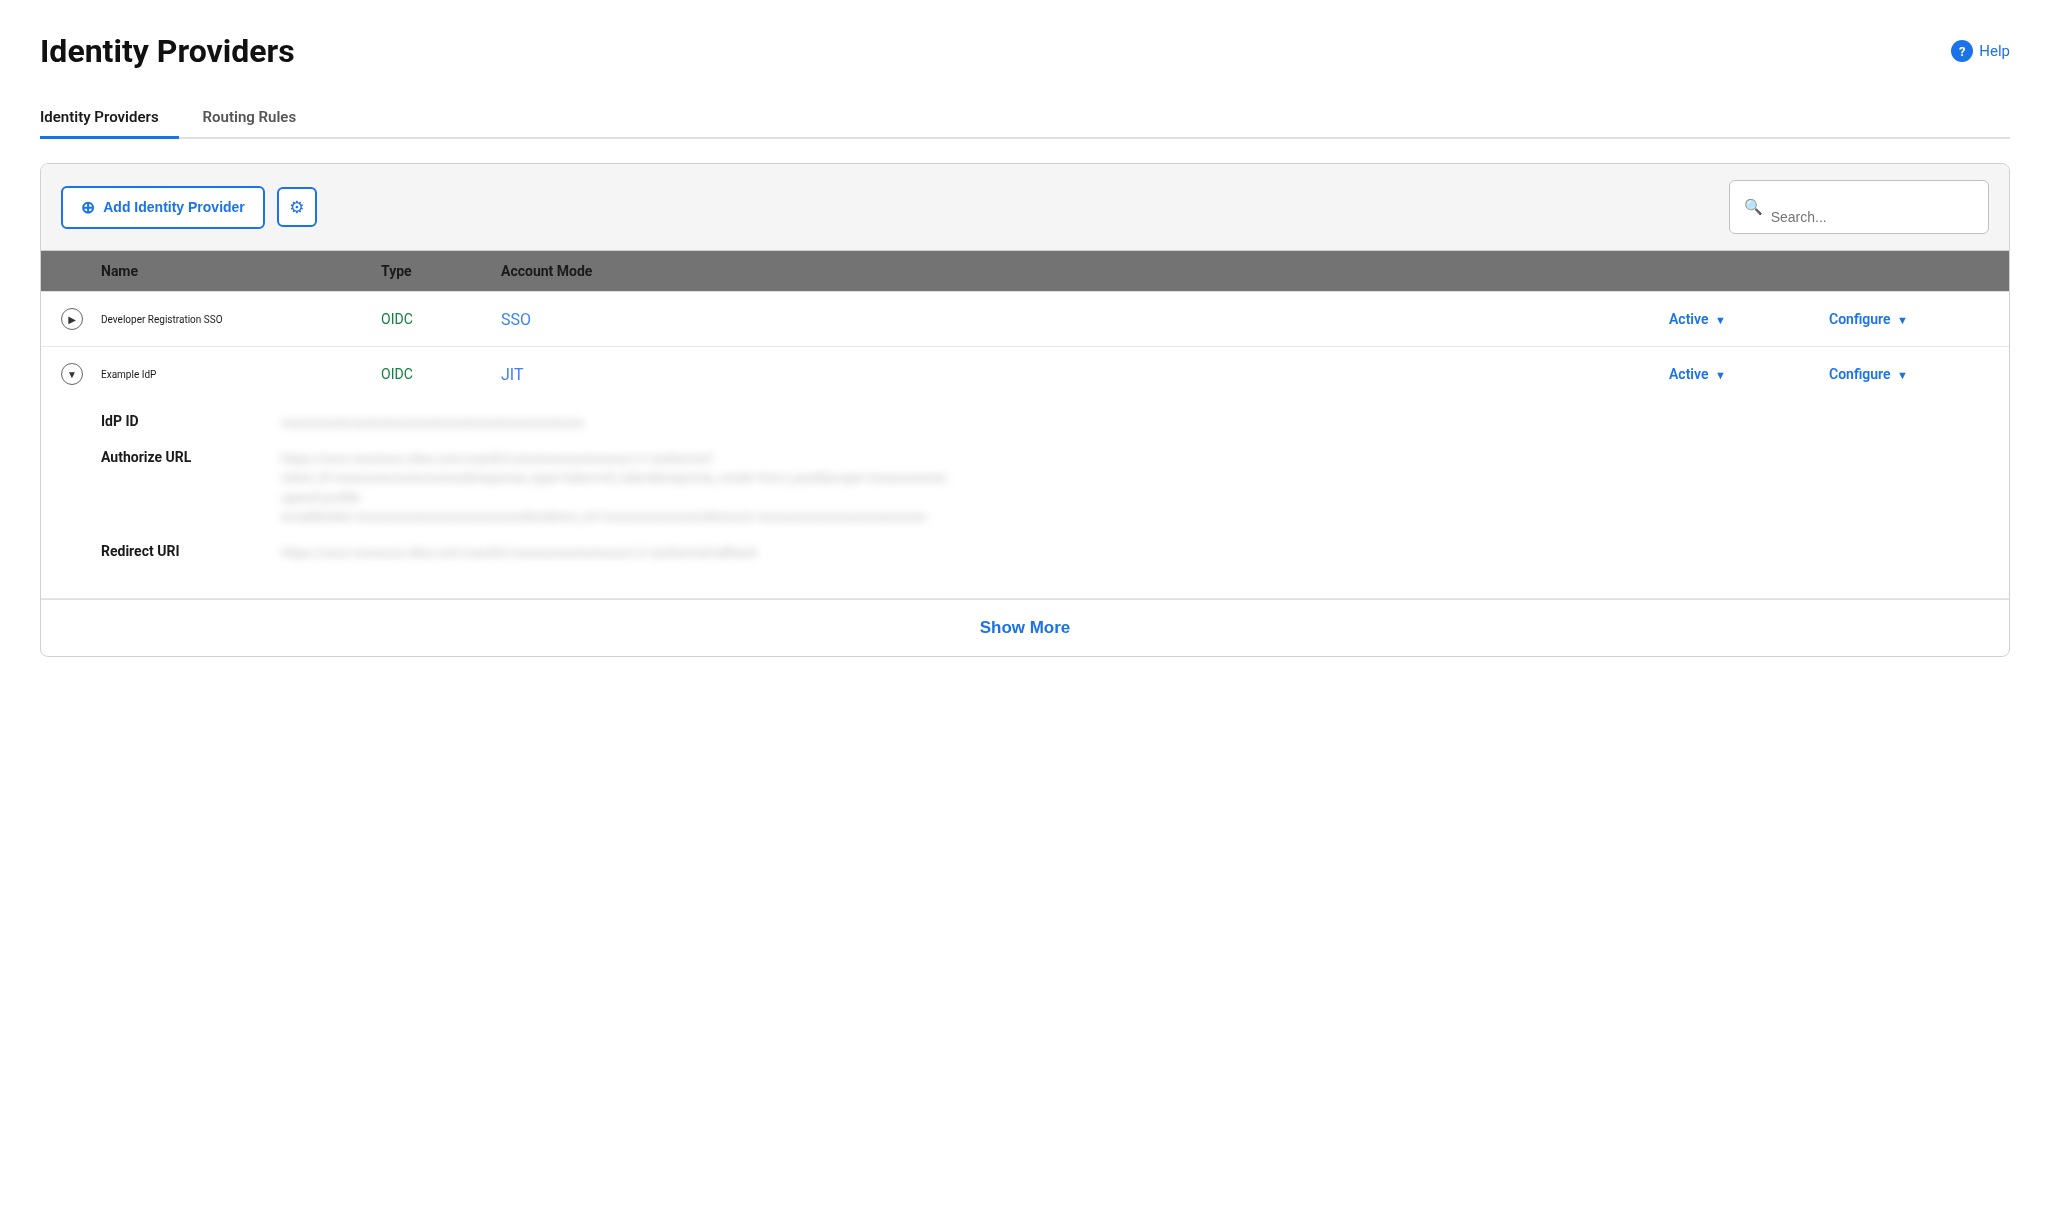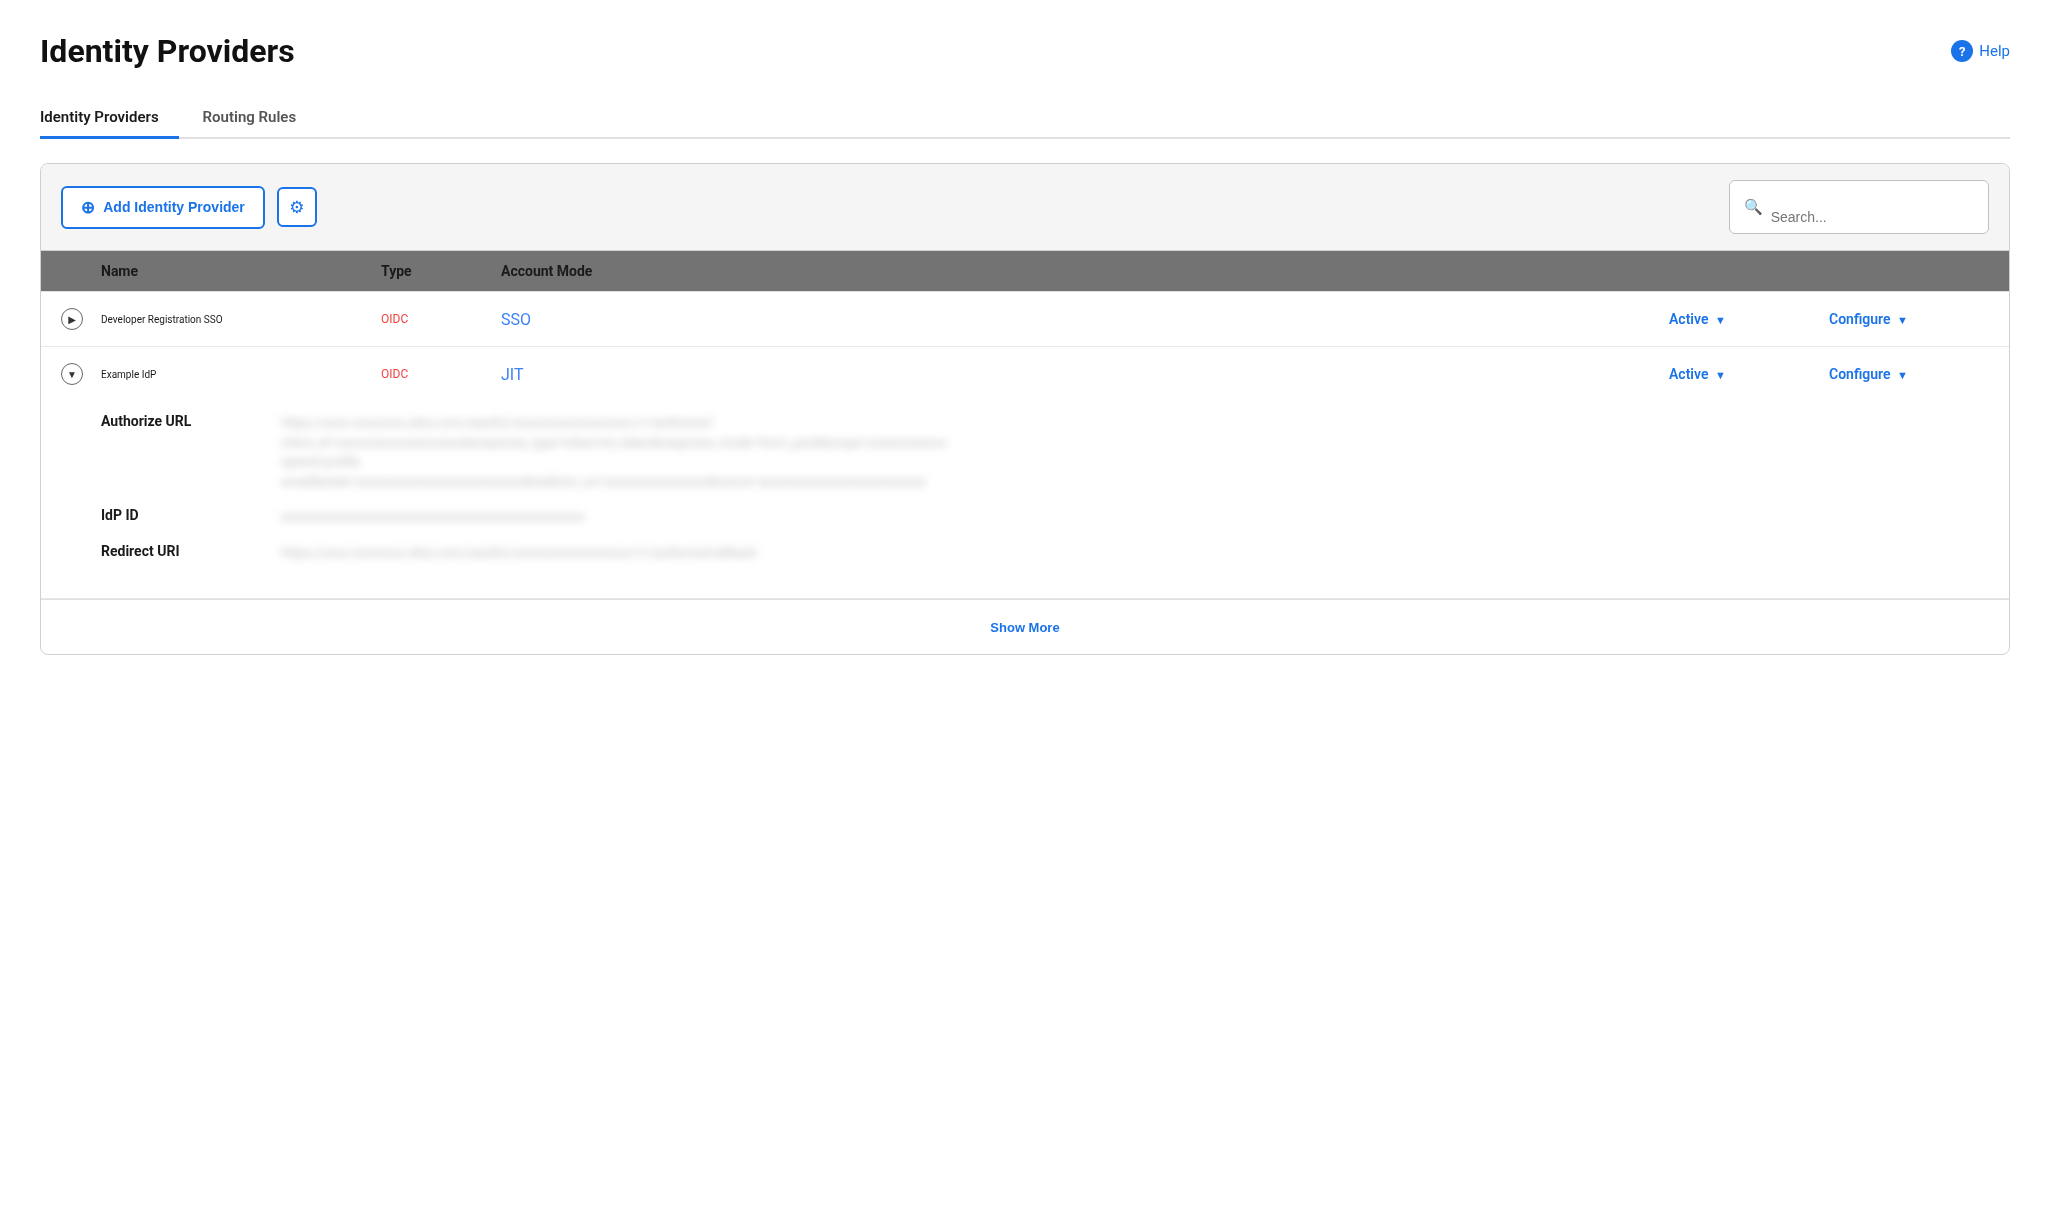--- a/index.html
+++ b/index.html
@@ -155,21 +155,21 @@
       border-radius: 50%;
       display: flex;
       align-items: center;
       justify-content: center;
       font-size: 10px;
       cursor: pointer;
       color: #333;
       background: #fff;
     }
     .cell-name { font-size: 10px; color: #1a1a1a; }
-    .cell-type { font-size: 12px; color: #ef4444; }
+    .cell-type { font-size: 14px; color: #15803d; }
     .cell-mode { font-size: 16px; color: #3b82f6; }
     .cell-status {
       font-size: 14px;
       font-weight: 600;
       color: #1a73e8;
       cursor: pointer;
     }
     .cell-configure {
       font-size: 14px;
       font-weight: 600;
@@ -203,21 +203,21 @@
     }
     .show-more-row {
       border-top: 1px solid #e0e0e0;
       padding: 18px;
       text-align: center;
     }
     .show-more-btn {
       background: none;
       border: none;
       color: #1a73e8;
-      font-size: 13px;
+      font-size: 17px;
       font-weight: 600;
       cursor: pointer;
     }
   </style>
 </head>
 <body>
 
 <div class="page-header">
   <h1 class="page-title">Identity Providers</h1>
   <a class="help-link">
@@ -298,26 +298,26 @@
         <span class="dropdown-arrow">▼</span>
       </div>
       <div class="cell-configure">
         <span>Configure</span>
         <span class="dropdown-arrow">▼</span>
       </div>
     </div>
 
     <div class="expanded-details">
       <div class="detail-row">
+        <div class="detail-label">IdP ID</div>
+        <div class="detail-value">xxxxxxxxxxxxxxxxxxxxxxxxxxxxxxxxxxxxxxxxxxxxxxx</div>
+      </div>
+      <div class="detail-row">
         <div class="detail-label">Authorize URL</div>
         <div class="detail-value">https://xxxx-xxxxxxxx.okta.com/oauth2/xxxxxxxxxxxxxxxxxx/v1/authorize?client_id=xxxxxxxxxxxxxxxxxxxx&amp;response_type=token+id_token&amp;response_mode=form_post&amp;scope=xxxxxxxxxxxx openid profile email&amp;state=xxxxxxxxxxxxxxxxxxxxxxxxxx&amp;redirect_uri=xxxxxxxxxxxxxxxx&amp;nonce=xxxxxxxxxxxxxxxxxxxxxxxxxx</div>
-      </div>
-      <div class="detail-row">
-        <div class="detail-label">IdP ID</div>
-        <div class="detail-value">xxxxxxxxxxxxxxxxxxxxxxxxxxxxxxxxxxxxxxxxxxxxxxx</div>
       </div>
       <div class="detail-row">
         <div class="detail-label">Redirect URI</div>
         <div class="detail-value">https://xxxx-xxxxxxxx.okta.com/oauth2/xxxxxxxxxxxxxxxxxx/v1/authorizeCallback</div>
       </div>
     </div>
   </div>
 
   <div class="show-more-row">
     <button class="show-more-btn">

